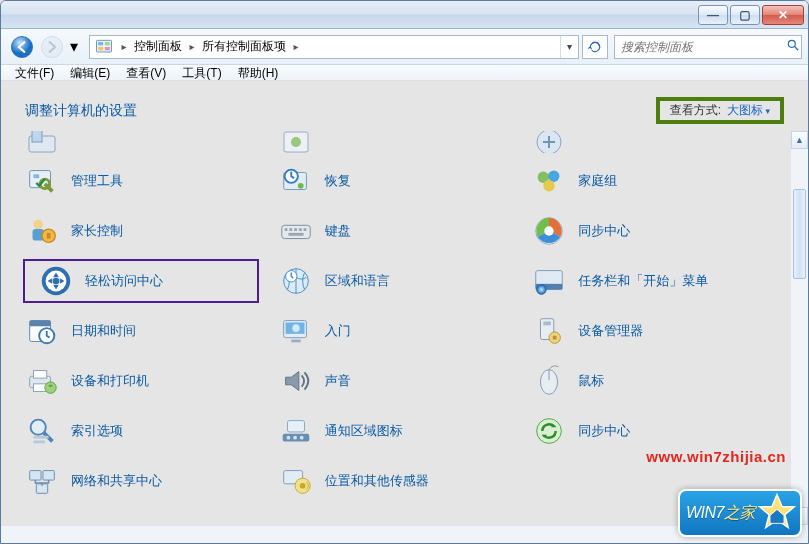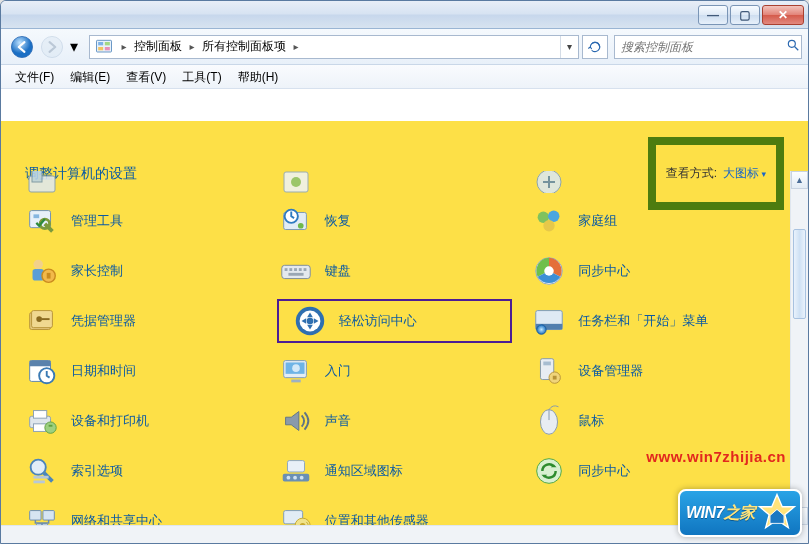--- a/index.html
+++ b/index.html
@@ -53,31 +53,31 @@
   .refresh { width: 26px; height: 24px; margin-left: 3px; border:1px solid #a8b9cf; background:#fff; display:flex;align-items:center;justify-content:center; cursor:pointer;}
   .search {
     margin-left: 6px; width: 188px; height: 24px; background:#fff; border:1px solid #a8b9cf;
     display:flex; align-items:center;
   }
   .search input { border:none; outline:none; flex:1; font-size:12px; padding:0 6px; font-style:italic; color:#777; background:transparent;}
   .search .sicon { width: 22px; text-align:center; color:#2a68b0; cursor:pointer;}
 
   
   .menubar {
-    height: 24px; background: linear-gradient(#f9fbfe,#eef3f9);
+    height: 16px; background: linear-gradient(#f9fbfe,#eef3f9);
     border-bottom: 1px solid #d7e1ee; display:flex; align-items:center; padding: 0 6px;
     font-size: 12px;
   }
   .menuitem { padding: 0 8px; line-height:22px; cursor:pointer; }
 
   
-  .content { flex:1; background:#fde047; position:relative; overflow:hidden;margin-top:32px;}
+  .content { flex:1; background:#e5e5e5; position:relative; overflow:hidden;}
   .header-row { display:flex; align-items:center; justify-content:space-between; padding: 16px 24px 8px 24px; }
   .header-title { font-size: 14px; color:#0b5aa3; }
-  .view-area { display:flex; align-items:center; gap:6px; font-size:12px; border: 8px solid #4d7c0f; padding: 20px 10px; }
+  .view-area { display:flex; align-items:center; gap:6px; font-size:12px; border: 4px solid #4d7c0f; padding: 1px 10px; }
   .view-label { color:#333; }
   .view-value { color:#1a66c8; cursor:pointer; }
   .view-value::after{ content:" ▾"; font-size:9px; color:#1a66c8;}
 
   .scrollpane { position:absolute; top: 50px; left:0; right: 20px; bottom:0; overflow:hidden; }
   .grid { display:grid; grid-template-columns: repeat(3, 1fr); column-gap: 18px; row-gap: 6px; padding: 0 22px 20px 22px; }
   .cpitem { display:flex; align-items:center; height: 44px; cursor:pointer; }
   .cpitem .ico { width: 38px; height: 38px; margin-right: 10px; display:flex;align-items:center;justify-content:center;}
   .cpitem .lbl { font-size: 13px; color:#0b5aa3; }
   .truncated { position:relative; }
@@ -95,21 +95,21 @@
 
   
   .watermark1 { position:absolute; right: 22px; bottom: 78px; font-size: 15px; font-weight:bold; color:#e2281e; letter-spacing: .5px; pointer-events:none;}
   .badge {
     position:absolute; right: 6px; bottom: 6px; width: 124px; height: 48px;
     background: linear-gradient(180deg,#29a3e6,#1075c0);
     border-radius: 8px; border: 2px solid #fff; box-shadow: 0 0 6px rgba(0,0,0,.3);
     display:flex; align-items:center; color:#fff; pointer-events:none;
     padding-left: 6px;
   }
-  .badge .wtxt { font-size:16px; font-weight:bold; font-style:italic; text-shadow:0 1px 0 #0a5a96; letter-spacing: -0.5px; }
+  .badge .wtxt { font-size:16px; font-weight:normal; font-style:italic; text-shadow:0 1px 0 #0a5a96; letter-spacing: -0.5px; }
   .badge .wstar { margin-left:auto; margin-right:6px; width:32px; height:32px; position:relative;}
   .badge .wstar svg{width:42px;height:42px;position:absolute;right:-4px;top:-6px;}
 </style>
 </head>
 <body>
 
 <div class="window">
 
   <div class="titlebar">
     <div class="tbtn">—</div>
@@ -290,46 +290,47 @@
                 <circle cx="19" cy="19" r="14" fill="#fff" stroke="#8aa4c0"></circle>
                 <path d="M19 5 a14 14 0 0 1 12 20 L19 19 z" fill="#e46f3a"></path>
                 <path d="M19 5 a14 14 0 0 0 -12 20 L19 19 z" fill="#6fbf4a"></path>
                 <path d="M7 25 a14 14 0 0 0 24 0 L19 19 z" fill="#3c8fd6"></path>
                 <circle cx="19" cy="19" r="5" fill="#fff"></circle>
               </svg>
             </span>
           <span class="lbl">同步中心</span>
         </div>
 
-        <div class="cpitem">
-          <span class="ico">
-              <svg viewBox="0 0 38 38" width="36" height="36">
-                <rect x="6" y="10" width="22" height="18" rx="2" fill="#e4c77a" stroke="#b79338"></rect>
-                <rect x="8" y="8" width="22" height="18" rx="2" fill="#f0d890" stroke="#b79338"></rect>
-                <circle cx="16" cy="17" r="3" fill="#8a6a20"></circle>
-                <rect x="19" y="16" width="8" height="2" fill="#8a6a20"></rect>
-              </svg>
-            </span>
-          <span class="lbl">凭据管理器</span>
-        </div>
         <div class="cpitem highlight">
           <span class="ico">
               <svg viewBox="0 0 38 38" width="36" height="36">
                 <circle cx="19" cy="19" r="15" fill="#2f6fb0"></circle>
                 <circle cx="19" cy="19" r="11" fill="#fff"></circle>
                 <g fill="#2f6fb0">
                   <path d="M19 10 l3 5 h-6 z"></path>
                   <path d="M19 28 l-3 -5 h6 z"></path>
                   <path d="M10 19 l5 -3 v6 z"></path>
                   <path d="M28 19 l-5 3 v-6 z"></path>
                 </g>
                 <circle cx="19" cy="19" r="3.5" fill="#2f6fb0"></circle>
               </svg>
             </span>
           <span class="lbl">轻松访问中心</span>
+        </div>
+        <div class="cpitem">
+          <span class="ico">
+              <svg viewBox="0 0 38 38" width="36" height="36">
+                <circle cx="19" cy="19" r="13" fill="#d9ecf7" stroke="#4a8cc4"></circle>
+                <path d="M8 15 q5 -4 11 0 q6 4 11 0" stroke="#4a8cc4" fill="none"></path>
+                <path d="M19 6 v26 M10 10 q4 9 0 18 M28 10 q-4 9 0 18" stroke="#4a8cc4" fill="none"></path>
+                <circle cx="14" cy="14" r="6" fill="#fff" stroke="#4a8cc4"></circle>
+                <path d="M14 10 v4 l2 2" stroke="#4a8cc4" stroke-width="1.6" fill="none"></path>
+              </svg>
+            </span>
+          <span class="lbl">区域和语言</span>
         </div>
 
         <div class="cpitem">
           <span class="ico">
               <svg viewBox="0 0 38 38" width="36" height="36">
                 <rect x="5" y="8" width="28" height="20" rx="2" fill="#dfeaf4" stroke="#7c9bba"></rect>
                 <rect x="5" y="22" width="28" height="6" fill="#527fae"></rect>
                 <circle cx="10" cy="25" r="2.4" fill="#8fc6f0"></circle>
                 <defs>
                   <radialGradient id="orbtb">

